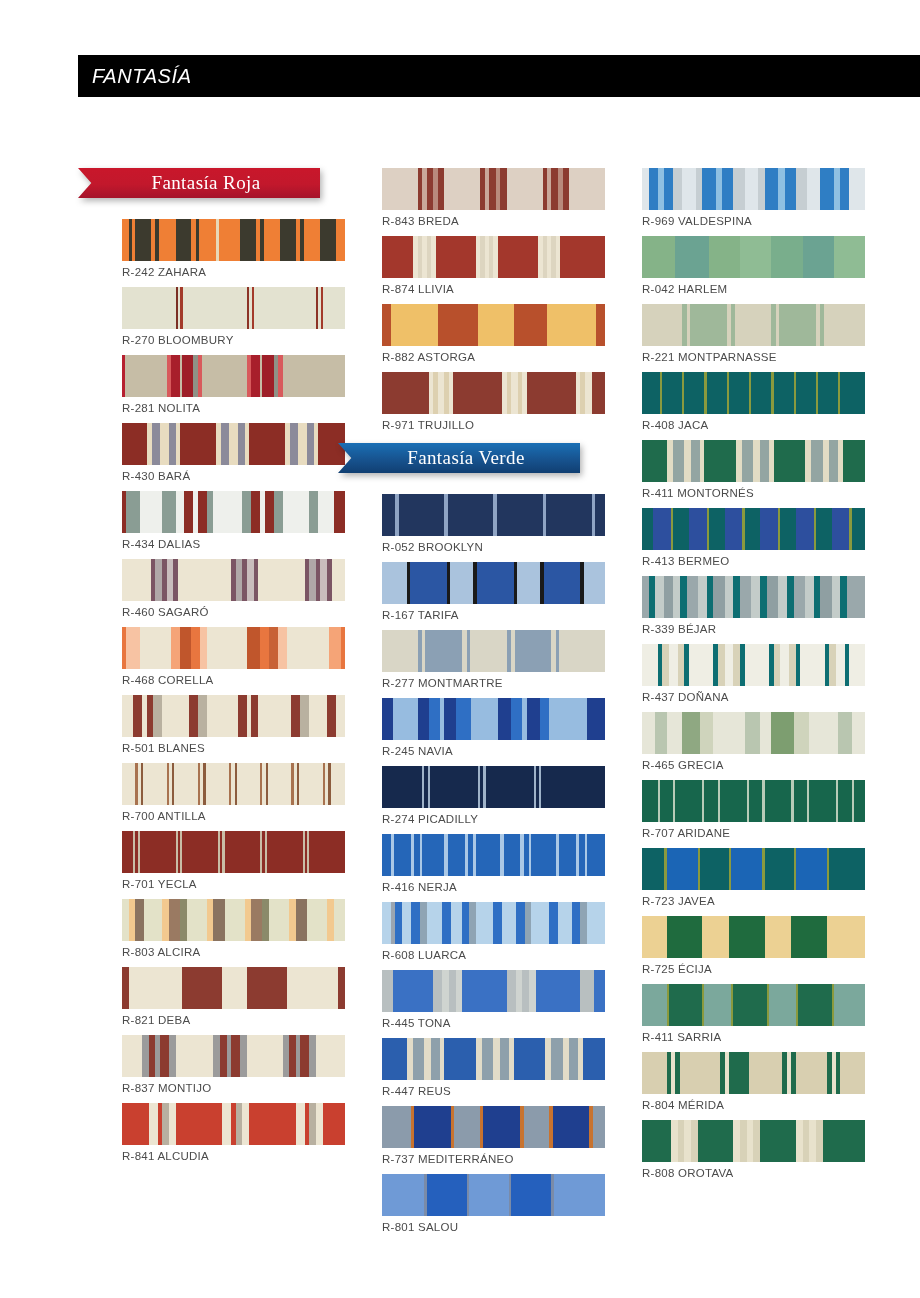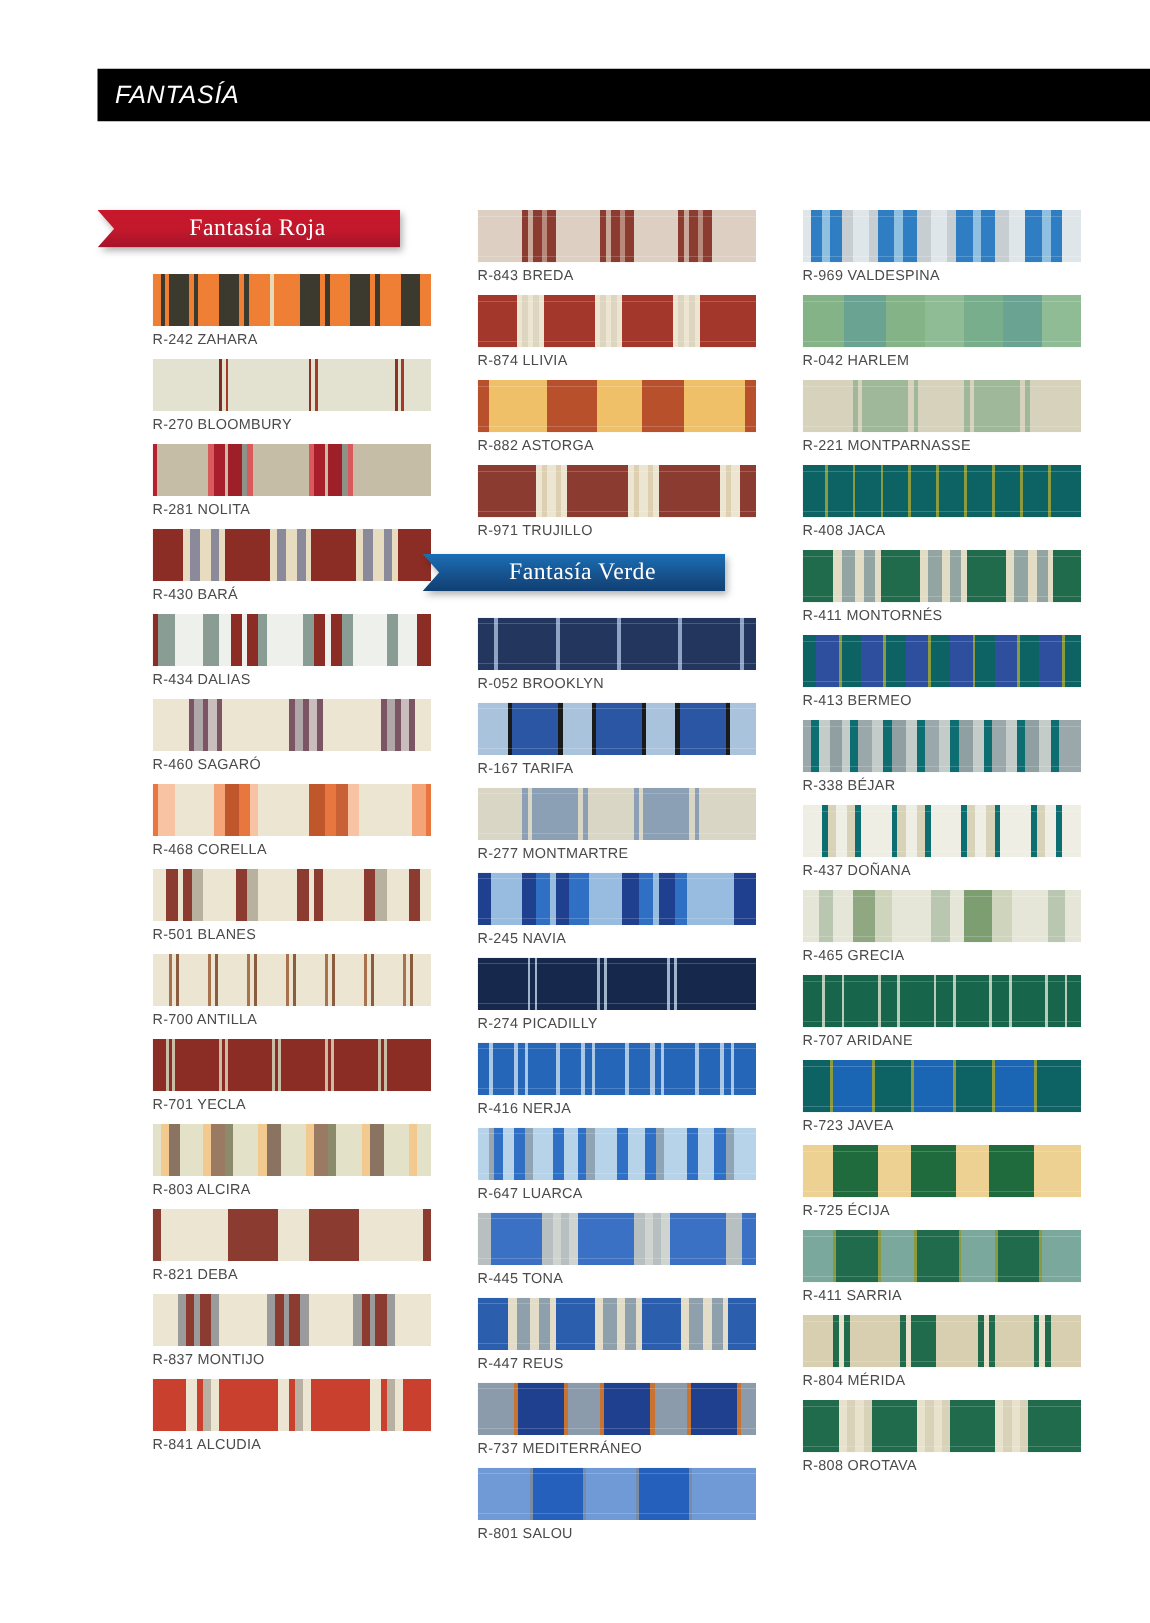--- a/index.html
+++ b/index.html
@@ -274,21 +274,21 @@
           <div class="swatch-item">
             <div class="swatch">
               <div class="swatch-fill" style="background: linear-gradient(90deg, rgb(37, 102, 184) 0px, rgb(37, 102, 184) 4%, rgb(170, 200, 230) 4%, rgb(170, 200, 230) 5.5%, rgb(37, 102, 184) 5.5%, rgb(37, 102, 184) 13%, rgb(170, 200, 230) 13%, rgb(170, 200, 230) 14.5%, rgb(37, 102, 184) 14.5%, rgb(37, 102, 184) 17%, rgb(170, 200, 230) 17%, rgb(170, 200, 230) 18%, rgb(37, 102, 184) 18%, rgb(37, 102, 184) 28%, rgb(170, 200, 230) 28%, rgb(170, 200, 230) 29.5%, rgb(37, 102, 184) 29.5%, rgb(37, 102, 184) 37%, rgb(170, 200, 230) 37%, rgb(170, 200, 230) 38.5%, rgb(37, 102, 184) 38.5%, rgb(37, 102, 184) 41%, rgb(170, 200, 230) 41%, rgb(170, 200, 230) 42%, rgb(37, 102, 184) 42%, rgb(37, 102, 184) 53%, rgb(170, 200, 230) 53%, rgb(170, 200, 230) 54.5%, rgb(37, 102, 184) 54.5%, rgb(37, 102, 184) 62%, rgb(170, 200, 230) 62%, rgb(170, 200, 230) 63.5%, rgb(37, 102, 184) 63.5%, rgb(37, 102, 184) 66%, rgb(170, 200, 230) 66%, rgb(170, 200, 230) 67%, rgb(37, 102, 184) 67%, rgb(37, 102, 184) 78%, rgb(170, 200, 230) 78%, rgb(170, 200, 230) 79.5%, rgb(37, 102, 184) 79.5%, rgb(37, 102, 184) 87%, rgb(170, 200, 230) 87%, rgb(170, 200, 230) 88.5%, rgb(37, 102, 184) 88.5%, rgb(37, 102, 184) 91%, rgb(170, 200, 230) 91%, rgb(170, 200, 230) 92%, rgb(37, 102, 184) 92%, rgb(37, 102, 184) 100%);"></div>
             </div>
             <div class="swatch-label">R-416 NERJA</div>
           </div>
           <div class="swatch-item">
             <div class="swatch">
               <div class="swatch-fill" style="background: linear-gradient(90deg, rgb(182, 211, 234) 0px, rgb(182, 211, 234) 4%, rgb(155, 165, 176) 4%, rgb(155, 165, 176) 6%, rgb(47, 111, 196) 6%, rgb(47, 111, 196) 9%, rgb(182, 211, 234) 9%, rgb(182, 211, 234) 13%, rgb(47, 111, 196) 13%, rgb(47, 111, 196) 17%, rgb(143, 164, 180) 17%, rgb(143, 164, 180) 20%, rgb(182, 211, 234) 20%, rgb(182, 211, 234) 27%, rgb(47, 111, 196) 27%, rgb(47, 111, 196) 31%, rgb(182, 211, 234) 31%, rgb(182, 211, 234) 36%, rgb(47, 111, 196) 36%, rgb(47, 111, 196) 39%, rgb(143, 164, 180) 39%, rgb(143, 164, 180) 42%, rgb(182, 211, 234) 42%, rgb(182, 211, 234) 50%, rgb(47, 111, 196) 50%, rgb(47, 111, 196) 54%, rgb(182, 211, 234) 54%, rgb(182, 211, 234) 60%, rgb(47, 111, 196) 60%, rgb(47, 111, 196) 64%, rgb(143, 164, 180) 64%, rgb(143, 164, 180) 67%, rgb(182, 211, 234) 67%, rgb(182, 211, 234) 75%, rgb(47, 111, 196) 75%, rgb(47, 111, 196) 79%, rgb(182, 211, 234) 79%, rgb(182, 211, 234) 85%, rgb(47, 111, 196) 85%, rgb(47, 111, 196) 89%, rgb(143, 164, 180) 89%, rgb(143, 164, 180) 92%, rgb(182, 211, 234) 92%, rgb(182, 211, 234) 100%);"></div>
             </div>
-            <div class="swatch-label">R-647 LUARCA</div>
+            <div class="swatch-label">R-608 LUARCA</div>
           </div>
           <div class="swatch-item">
             <div class="swatch">
               <div class="swatch-fill" style="background: linear-gradient(90deg, rgb(184, 191, 192) 0px, rgb(184, 191, 192) 5%, rgb(58, 113, 196) 5%, rgb(58, 113, 196) 23%, rgb(184, 191, 192) 23%, rgb(184, 191, 192) 27%, rgb(207, 212, 208) 27%, rgb(207, 212, 208) 30%, rgb(184, 191, 192) 30%, rgb(184, 191, 192) 33%, rgb(207, 212, 208) 33%, rgb(207, 212, 208) 36%, rgb(58, 113, 196) 36%, rgb(58, 113, 196) 56%, rgb(184, 191, 192) 56%, rgb(184, 191, 192) 60%, rgb(207, 212, 208) 60%, rgb(207, 212, 208) 63%, rgb(184, 191, 192) 63%, rgb(184, 191, 192) 66%, rgb(207, 212, 208) 66%, rgb(207, 212, 208) 69%, rgb(58, 113, 196) 69%, rgb(58, 113, 196) 89%, rgb(184, 191, 192) 89%, rgb(184, 191, 192) 95%, rgb(58, 113, 196) 95%, rgb(58, 113, 196) 100%);"></div>
             </div>
             <div class="swatch-label">R-445 TONA</div>
           </div>
           <div class="swatch-item">
             <div class="swatch">
               <div class="swatch-fill" style="background: linear-gradient(90deg, rgb(43, 95, 174) 0px, rgb(43, 95, 174) 11%, rgb(226, 220, 200) 11%, rgb(226, 220, 200) 14%, rgb(142, 160, 171) 14%, rgb(142, 160, 171) 19%, rgb(226, 220, 200) 19%, rgb(226, 220, 200) 22%, rgb(142, 160, 171) 22%, rgb(142, 160, 171) 26%, rgb(226, 220, 200) 26%, rgb(226, 220, 200) 28%, rgb(43, 95, 174) 28%, rgb(43, 95, 174) 42%, rgb(226, 220, 200) 42%, rgb(226, 220, 200) 45%, rgb(142, 160, 171) 45%, rgb(142, 160, 171) 50%, rgb(226, 220, 200) 50%, rgb(226, 220, 200) 53%, rgb(142, 160, 171) 53%, rgb(142, 160, 171) 57%, rgb(226, 220, 200) 57%, rgb(226, 220, 200) 59%, rgb(43, 95, 174) 59%, rgb(43, 95, 174) 73%, rgb(226, 220, 200) 73%, rgb(226, 220, 200) 76%, rgb(142, 160, 171) 76%, rgb(142, 160, 171) 81%, rgb(226, 220, 200) 81%, rgb(226, 220, 200) 84%, rgb(142, 160, 171) 84%, rgb(142, 160, 171) 88%, rgb(226, 220, 200) 88%, rgb(226, 220, 200) 90%, rgb(43, 95, 174) 90%, rgb(43, 95, 174) 100%);"></div>
@@ -347,21 +347,21 @@
           <div class="swatch-item">
             <div class="swatch">
               <div class="swatch-fill" style="background: linear-gradient(90deg, rgb(13, 98, 100) 0px, rgb(13, 98, 100) 5%, rgb(45, 79, 158) 5%, rgb(45, 79, 158) 13%, rgb(138, 154, 62) 13%, rgb(138, 154, 62) 14%, rgb(13, 98, 100) 14%, rgb(13, 98, 100) 21%, rgb(45, 79, 158) 21%, rgb(45, 79, 158) 29%, rgb(138, 154, 62) 29%, rgb(138, 154, 62) 30%, rgb(13, 98, 100) 30%, rgb(13, 98, 100) 37%, rgb(45, 79, 158) 37%, rgb(45, 79, 158) 45%, rgb(138, 154, 62) 45%, rgb(138, 154, 62) 46%, rgb(13, 98, 100) 46%, rgb(13, 98, 100) 53%, rgb(45, 79, 158) 53%, rgb(45, 79, 158) 61%, rgb(138, 154, 62) 61%, rgb(138, 154, 62) 62%, rgb(13, 98, 100) 62%, rgb(13, 98, 100) 69%, rgb(45, 79, 158) 69%, rgb(45, 79, 158) 77%, rgb(138, 154, 62) 77%, rgb(138, 154, 62) 78%, rgb(13, 98, 100) 78%, rgb(13, 98, 100) 85%, rgb(45, 79, 158) 85%, rgb(45, 79, 158) 93%, rgb(138, 154, 62) 93%, rgb(138, 154, 62) 94%, rgb(13, 98, 100) 94%, rgb(13, 98, 100) 100%);"></div>
             </div>
             <div class="swatch-label">R-413 BERMEO</div>
           </div>
           <div class="swatch-item">
             <div class="swatch">
               <div class="swatch-fill" style="background: linear-gradient(90deg, rgb(154, 168, 171) 0px, rgb(154, 168, 171) 3%, rgb(13, 110, 114) 3%, rgb(13, 110, 114) 6%, rgb(195, 204, 201) 6%, rgb(195, 204, 201) 10%, rgb(143, 159, 162) 10%, rgb(143, 159, 162) 14%, rgb(195, 204, 201) 14%, rgb(195, 204, 201) 17%, rgb(13, 110, 114) 17%, rgb(13, 110, 114) 20%, rgb(154, 168, 171) 20%, rgb(154, 168, 171) 25%, rgb(195, 204, 201) 25%, rgb(195, 204, 201) 29%, rgb(13, 110, 114) 29%, rgb(13, 110, 114) 32%, rgb(143, 159, 162) 32%, rgb(143, 159, 162) 37%, rgb(195, 204, 201) 37%, rgb(195, 204, 201) 41%, rgb(13, 110, 114) 41%, rgb(13, 110, 114) 44%, rgb(154, 168, 171) 44%, rgb(154, 168, 171) 49%, rgb(195, 204, 201) 49%, rgb(195, 204, 201) 53%, rgb(13, 110, 114) 53%, rgb(13, 110, 114) 56%, rgb(143, 159, 162) 56%, rgb(143, 159, 162) 61%, rgb(195, 204, 201) 61%, rgb(195, 204, 201) 65%, rgb(13, 110, 114) 65%, rgb(13, 110, 114) 68%, rgb(154, 168, 171) 68%, rgb(154, 168, 171) 73%, rgb(195, 204, 201) 73%, rgb(195, 204, 201) 77%, rgb(13, 110, 114) 77%, rgb(13, 110, 114) 80%, rgb(143, 159, 162) 80%, rgb(143, 159, 162) 85%, rgb(195, 204, 201) 85%, rgb(195, 204, 201) 89%, rgb(13, 110, 114) 89%, rgb(13, 110, 114) 92%, rgb(154, 168, 171) 92%, rgb(154, 168, 171) 100%);"></div>
             </div>
-            <div class="swatch-label">R-338 BÉJAR</div>
+            <div class="swatch-label">R-339 BÉJAR</div>
           </div>
           <div class="swatch-item">
             <div class="swatch">
               <div class="swatch-fill" style="background: linear-gradient(90deg, rgb(239, 238, 228) 0px, rgb(239, 238, 228) 7%, rgb(13, 110, 114) 7%, rgb(13, 110, 114) 9%, rgb(216, 210, 184) 9%, rgb(216, 210, 184) 12%, rgb(239, 238, 228) 12%, rgb(239, 238, 228) 16%, rgb(216, 210, 184) 16%, rgb(216, 210, 184) 19%, rgb(13, 110, 114) 19%, rgb(13, 110, 114) 21%, rgb(239, 238, 228) 21%, rgb(239, 238, 228) 32%, rgb(13, 110, 114) 32%, rgb(13, 110, 114) 34%, rgb(216, 210, 184) 34%, rgb(216, 210, 184) 37%, rgb(239, 238, 228) 37%, rgb(239, 238, 228) 41%, rgb(216, 210, 184) 41%, rgb(216, 210, 184) 44%, rgb(13, 110, 114) 44%, rgb(13, 110, 114) 46%, rgb(239, 238, 228) 46%, rgb(239, 238, 228) 57%, rgb(13, 110, 114) 57%, rgb(13, 110, 114) 59%, rgb(216, 210, 184) 59%, rgb(216, 210, 184) 62%, rgb(239, 238, 228) 62%, rgb(239, 238, 228) 66%, rgb(216, 210, 184) 66%, rgb(216, 210, 184) 69%, rgb(13, 110, 114) 69%, rgb(13, 110, 114) 71%, rgb(239, 238, 228) 71%, rgb(239, 238, 228) 82%, rgb(13, 110, 114) 82%, rgb(13, 110, 114) 84%, rgb(216, 210, 184) 84%, rgb(216, 210, 184) 87%, rgb(239, 238, 228) 87%, rgb(239, 238, 228) 91%, rgb(13, 110, 114) 91%, rgb(13, 110, 114) 93%, rgb(239, 238, 228) 93%, rgb(239, 238, 228) 100%);"></div>
             </div>
             <div class="swatch-label">R-437 DOÑANA</div>
           </div>
           <div class="swatch-item">
             <div class="swatch">
               <div class="swatch-fill" style="background: linear-gradient(90deg, rgb(230, 230, 216) 0px, rgb(230, 230, 216) 6%, rgb(185, 198, 176) 6%, rgb(185, 198, 176) 11%, rgb(230, 230, 216) 11%, rgb(230, 230, 216) 18%, rgb(143, 168, 130) 18%, rgb(143, 168, 130) 26%, rgb(207, 212, 188) 26%, rgb(207, 212, 188) 32%, rgb(230, 230, 216) 32%, rgb(230, 230, 216) 46%, rgb(185, 198, 176) 46%, rgb(185, 198, 176) 53%, rgb(230, 230, 216) 53%, rgb(230, 230, 216) 58%, rgb(125, 158, 112) 58%, rgb(125, 158, 112) 68%, rgb(207, 212, 188) 68%, rgb(207, 212, 188) 75%, rgb(230, 230, 216) 75%, rgb(230, 230, 216) 88%, rgb(185, 198, 176) 88%, rgb(185, 198, 176) 94%, rgb(230, 230, 216) 94%, rgb(230, 230, 216) 100%);"></div>

